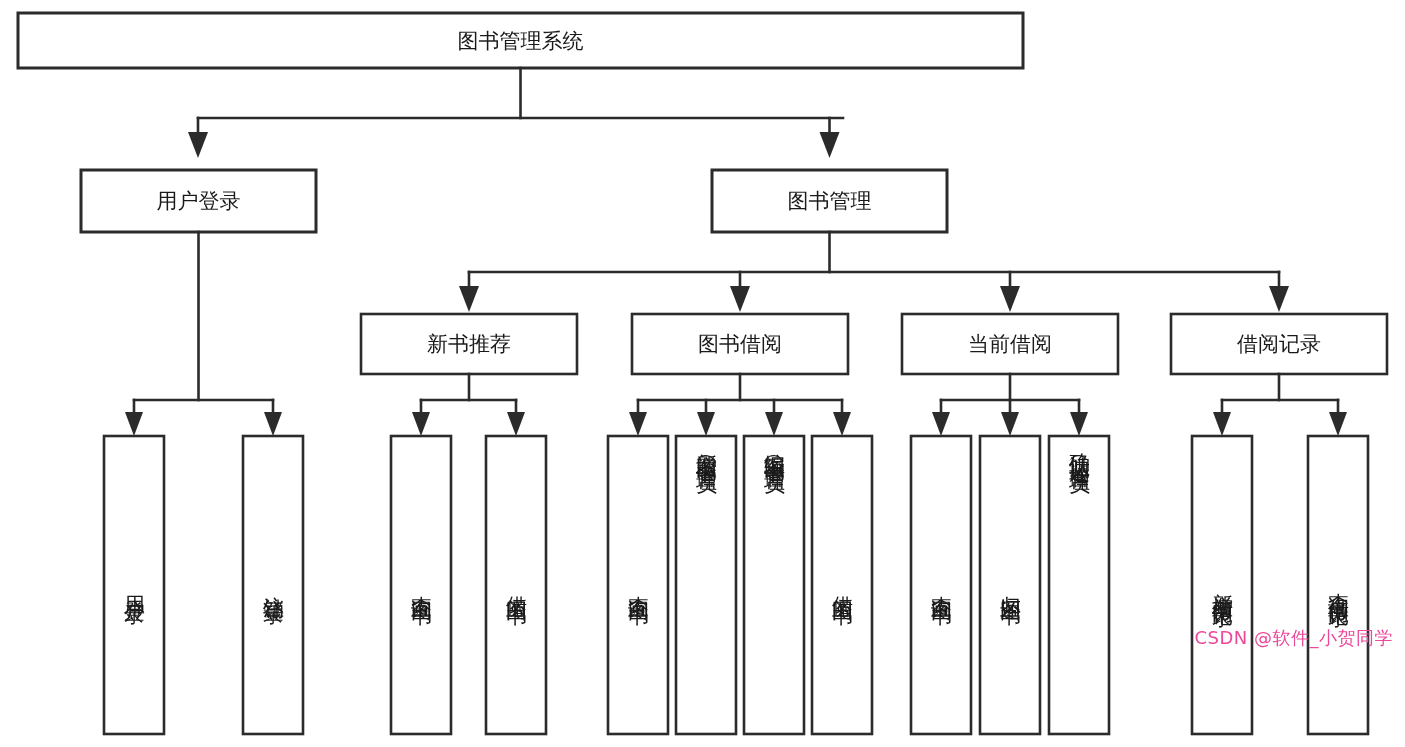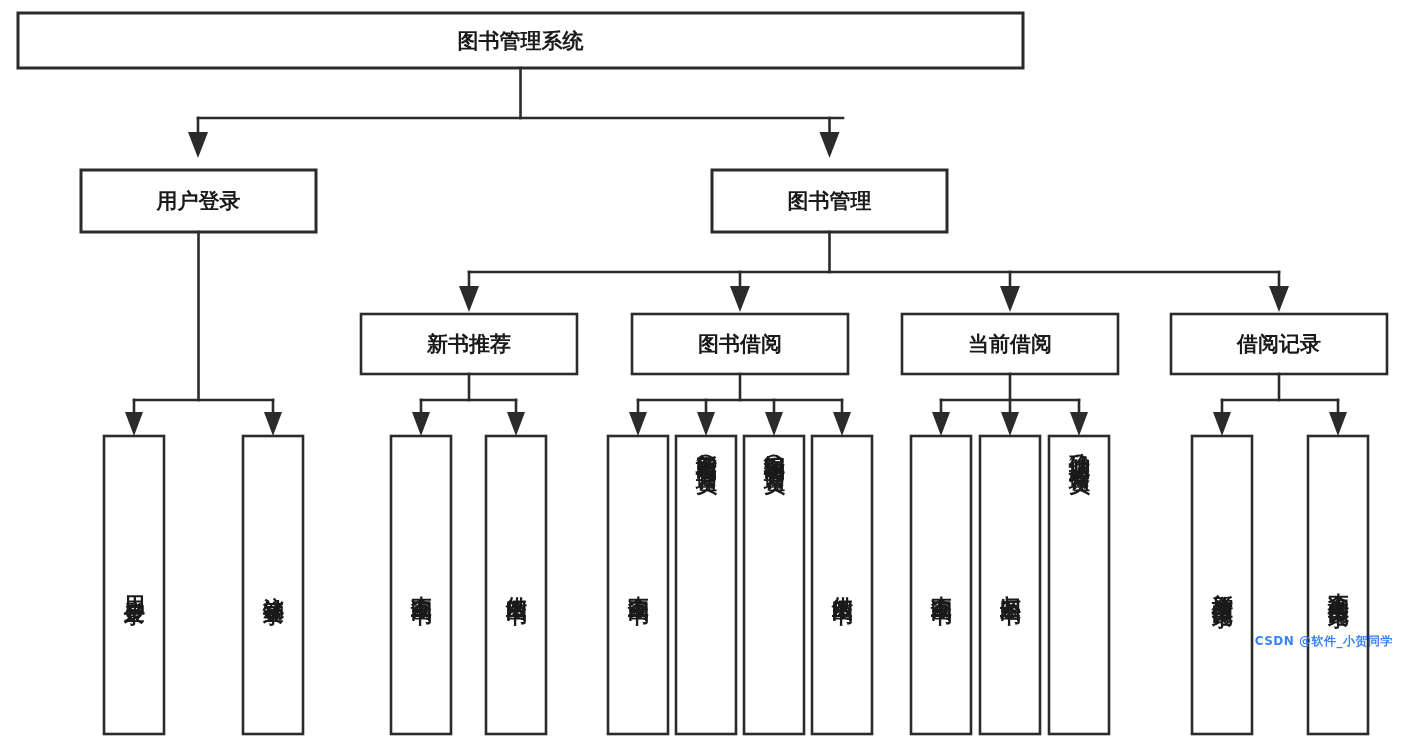--- a/index.html
+++ b/index.html
@@ -12,21 +12,20 @@
     width: 1405px;
     height: 747px;
     overflow: hidden;
     font-family: "DejaVu Sans", "Liberation Sans", sans-serif;
   }
   #diagram-root {
     position: relative;
     width: 1405px;
     height: 656px;
     background: #ffffff;
-    font-weight: bold;
   }
   svg#tree-svg {
     position: absolute;
     left: 0;
     top: 0;
     width: 1405px;
     height: 747px;
     display: block;
   }
   .node-rect {
@@ -73,22 +72,22 @@
     letter-spacing: 3px;
     color: #1a1a1a;
     white-space: nowrap;
     text-align: center;
   }
   .watermark {
     position: absolute;
     right: 12px;
     bottom: 6px;
     font-family: "DejaVu Sans", "Liberation Sans", sans-serif;
-    font-size: 12px;
-    color: #3b82f6;
+    font-size: 18px;
+    color: #ec4899;
     letter-spacing: 0.5px;
     white-space: nowrap;
   }
 </style>
 </head>
 <body>
 
 <div id="diagram-root">
 
   <svg id="tree-svg" viewBox="0 0 1405 747" xmlns="http://www.w3.org/2000/svg">

